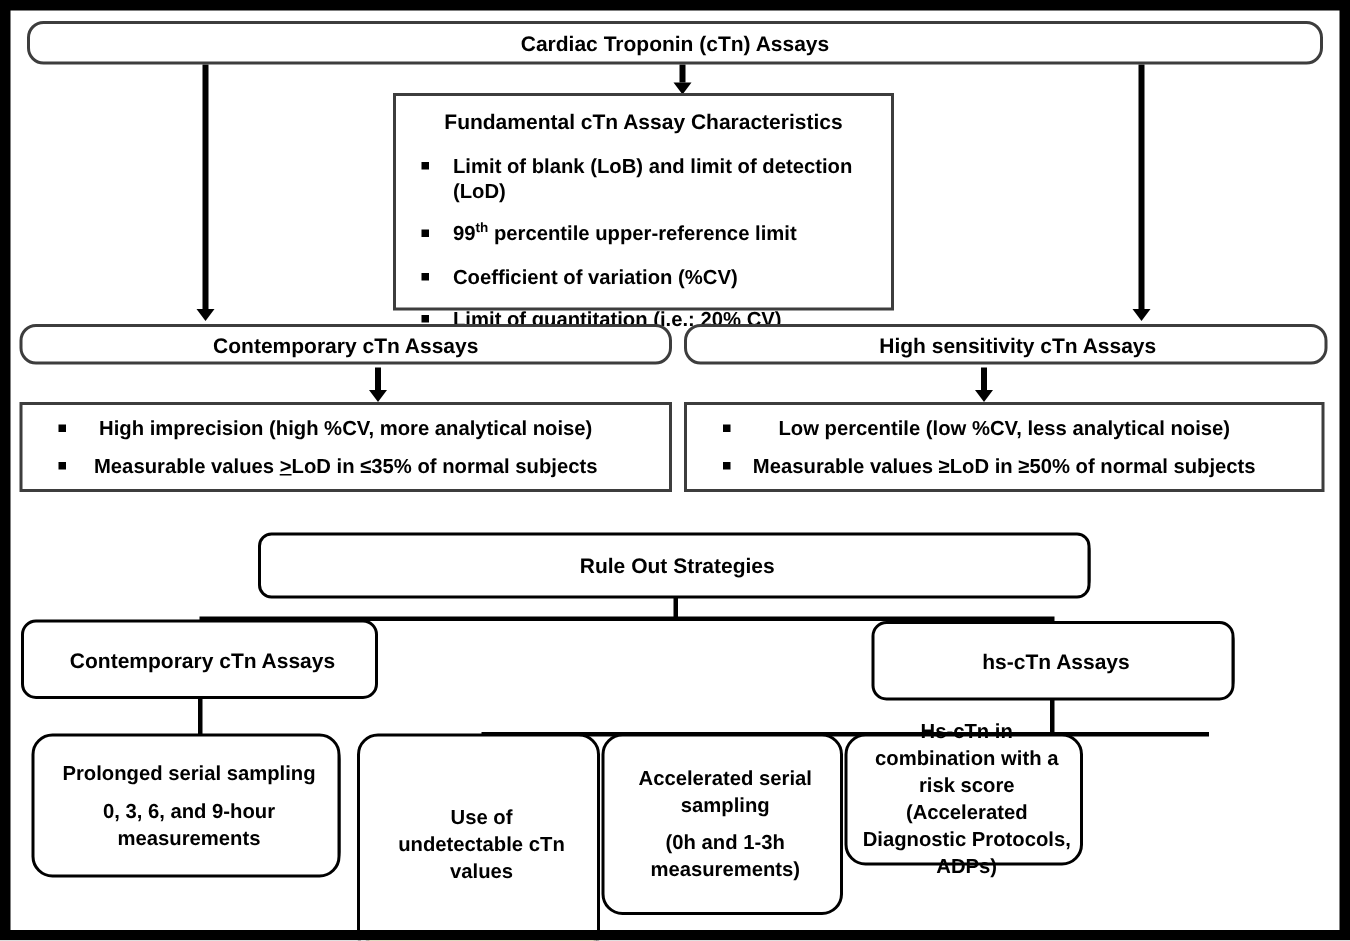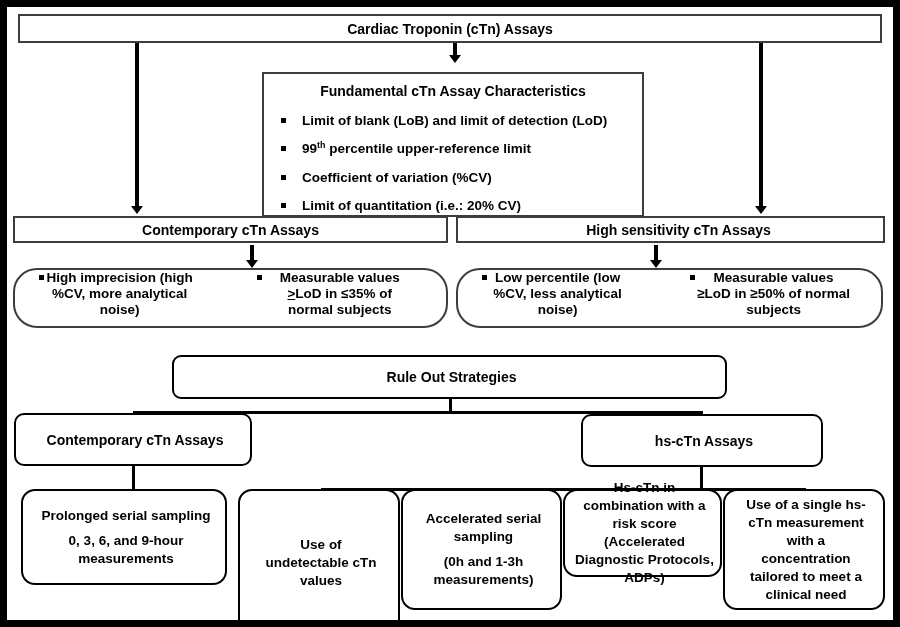--- a/index.html
+++ b/index.html
@@ -4,28 +4,28 @@
 <style>
   html,body{margin:0;padding:0;background:#fff;}
   #stage{
     position:relative;width:900px;height:627px;background:#fff;overflow:hidden;
     font-family:"Liberation Sans","DejaVu Sans",sans-serif;font-weight:bold;color:#000;
   }
   .frame{position:absolute;inset:0;border:7px solid #000;z-index:10;pointer-events:none;}
   
   .rbox{position:absolute;background:#fff;border:2px solid #3d3d3d;box-sizing:border-box;z-index:2;}
   .center-flex{display:flex;align-items:center;justify-content:center;text-align:center;}
-  .hdr{font-size:14px;line-height:16px;}
+  .hdr{font-size:14px;line-height:16px;border-radius:11px;}
   
   .f-head{padding-top:9px;text-align:center;font-size:14px;line-height:17px;}
   .f-row{position:relative;margin-top:11.5px;padding-left:38px;font-size:13.5px;line-height:17px;text-align:left;}
   .sq{position:absolute;width:5px;height:5px;background:#000;}
   .f-row .sq{left:17px;top:6px;}
   
-  .bul-box{display:flex;flex-direction:row;justify-content:center;gap:9px;border-radius:24px;}
+  .bul-box{display:flex;flex-direction:column;justify-content:center;gap:9px;}
   .b-row{position:relative;text-align:center;font-size:13.5px;line-height:16px;padding:0 30px;}
   .b-row .sq{left:24px;top:5px;}
   sup{font-size:9px;vertical-align:super;line-height:0;}
   u{text-decoration:underline;}
   
   .round{position:absolute;background:#fde047;border:2.5px solid #000;box-sizing:border-box;z-index:2;}
   .round::before{
     content:"";position:absolute;left:-6px;top:-5px;right:-2px;bottom:-5px;
     border:2px solid #000;border-radius:inherit;background:#fff;z-index:-1;
   }
@@ -49,21 +49,21 @@
   <div class="frame"></div>
 
   <div class="rbox center-flex hdr" style="left:18px;top:14px;width:864px;height:29px;">
     <span>Cardiac Troponin (cTn) Assays</span>
   </div>
 
   <div class="varrow" style="left:135px;top:43px;height:163px;"></div>
   <div class="varrow" style="left:453px;top:43px;height:12px;"></div>
   <div class="varrow" style="left:759px;top:43px;height:163px;"></div>
 
-  <div class="rbox" style="left:262px;top:72px;width:382px;height:145px;">
+  <div class="rbox" style="left:262px;top:62px;width:334px;height:145px;">
     <div class="f-head">Fundamental cTn Assay Characteristics</div>
     <div class="f-row">
       <span class="sq"></span>
       <span>Limit of blank (LoB) and limit of detection (LoD)</span>
     </div>
     <div class="f-row">
       <span class="sq"></span>
       <span>99<sup>th</sup> percentile upper-reference limit</span>
     </div>
     <div class="f-row">
@@ -132,16 +132,13 @@
   <div class="round strat" style="left:242px;top:492px;width:158px;height:142px;padding:0 14px;">
     <div>Use of undetectable cTn values</div>
   </div>
   <div class="round strat" style="left:405px;top:492px;width:157px;height:115px;padding:0 6px;">
     <div>Accelerated serial sampling</div>
     <div class="gap">(0h and 1-3h measurements)</div>
   </div>
   <div class="round strat" style="left:567px;top:492px;width:155px;height:82px;padding:0 6px;">
     <div>Hs-cTn in combination with a risk score (Accelerated Diagnostic Protocols, ADPs)</div>
   </div>
-  <div class="round strat" style="left:727px;top:492px;width:158px;height:115px;padding:0 12px;">
-    <div>Use of a single hs-cTn measurement with a concentration tailored to meet a clinical need</div>
-  </div>
 </div>
 
 </body></html>

